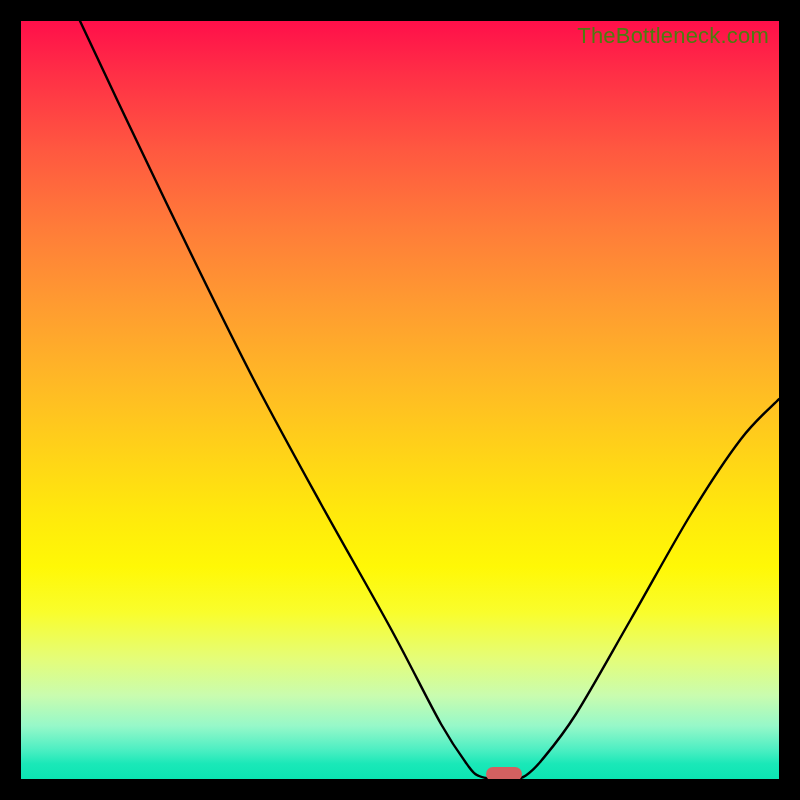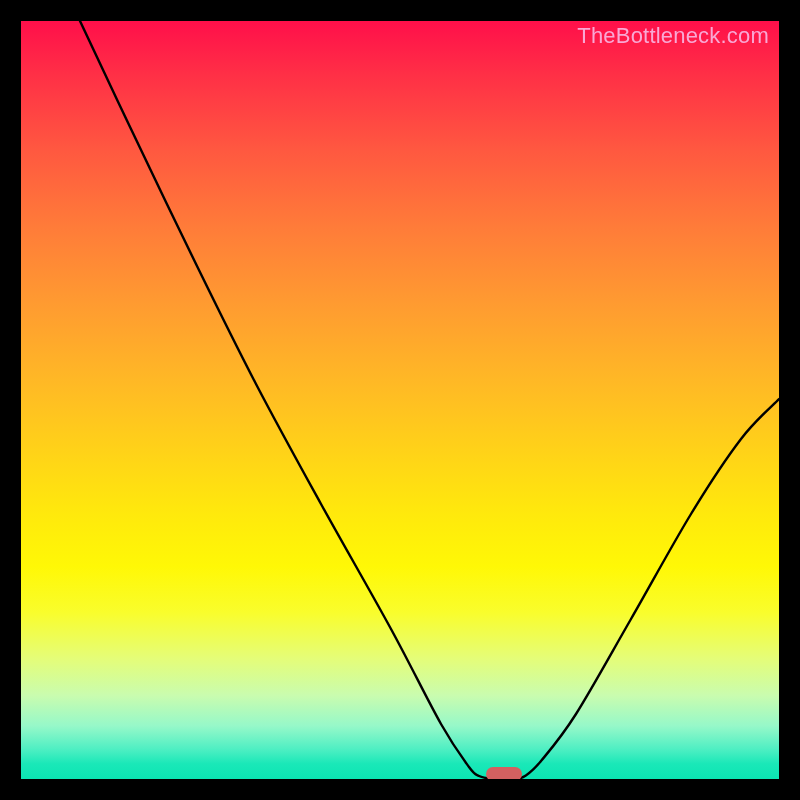--- a/index.html
+++ b/index.html
@@ -48,21 +48,21 @@
       #96f8c9 93%,
       #50efc3 96%,
       #1ae8b8 98%,
       #0be5b3 100%
     );
   }
   .watermark {
     position: absolute;
     top: 2px;
     right: 10px;
-    color: #f9a8d4;
+    color: #4d7c0f;
     font-size: 22px;
     font-weight: 500;
     letter-spacing: 0.2px;
     user-select: none;
   }
   svg.curve {
     position: absolute;
     left: 0;
     top: 0;
     width: 758px;

